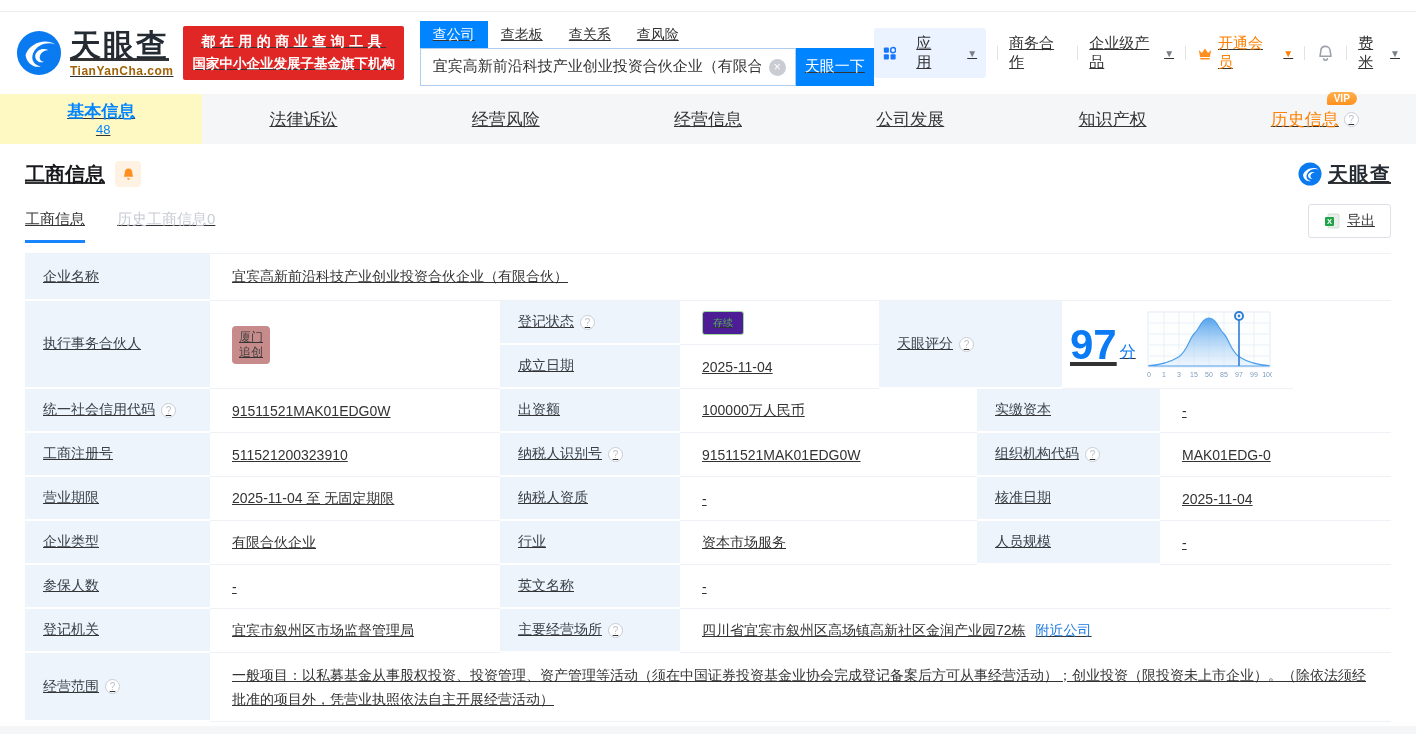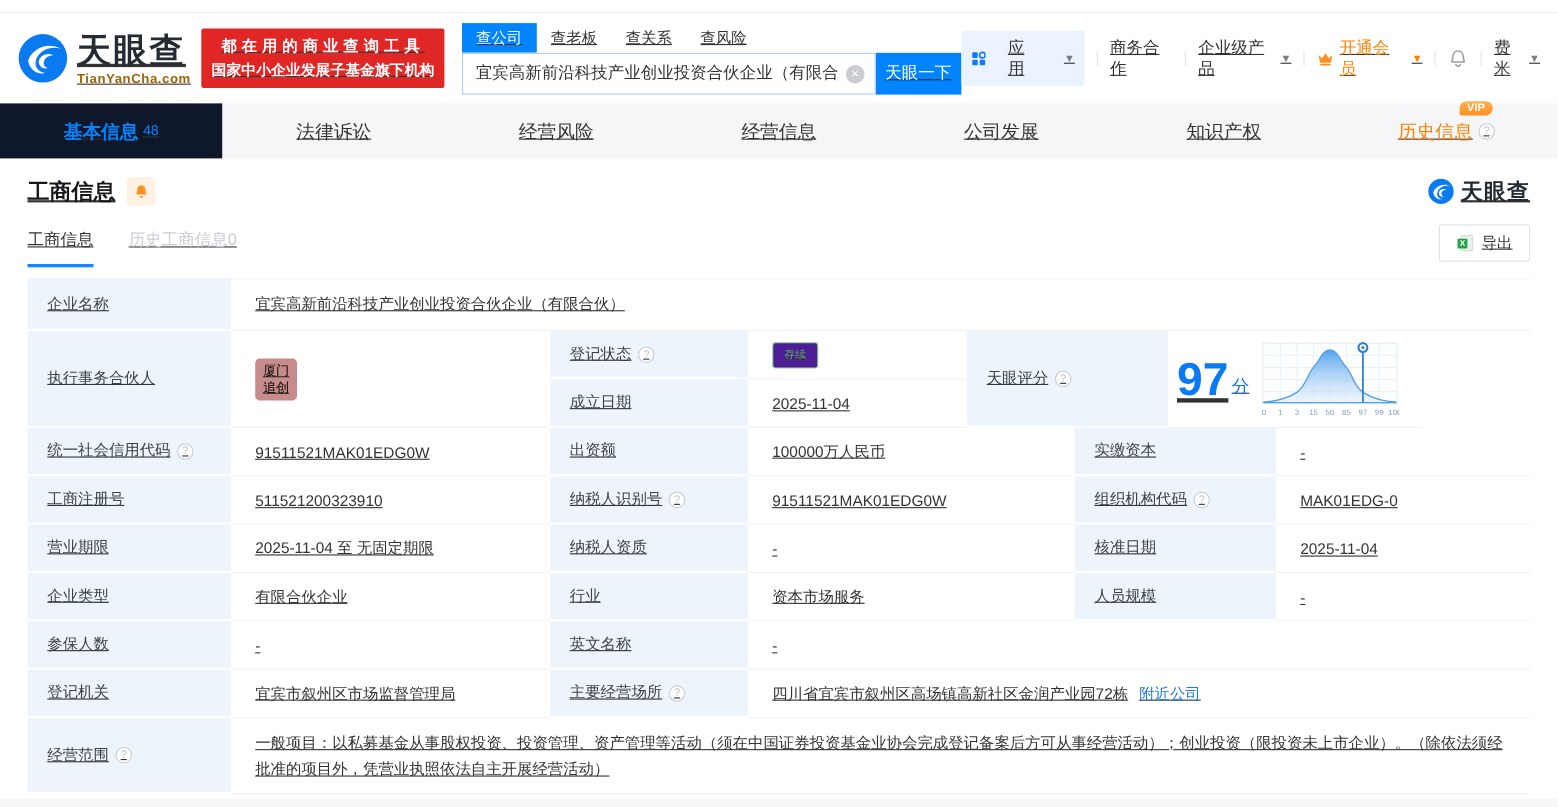--- a/index.html
+++ b/index.html
@@ -40,21 +40,21 @@
   .caret { font-size:10px; color:#7a7f86; margin-left:4px; }
   .navitem { display:flex; align-items:center; cursor:pointer; }
   .vip-nav { color:#ff8000; display:flex; align-items:center; gap:5px; }
   .vip-nav .caret { color:#ff8000; }
   .bell-btn { display:flex; align-items:center; cursor:pointer; }
 
   
   .tabbar { height:50px; background:#f5f6f7; display:flex; }
   .mtab { flex:1; display:flex; align-items:center; justify-content:center; font-size:17px;
     color:#333; cursor:pointer; position:relative; }
-  .mtab.active { background:#0f172a; color:#0084ff; font-weight:bold; }
+  .mtab.active { background:#fef9c3; color:#0084ff; font-weight:bold;flex-direction:column; }
   .mtab .count { font-size:13px; font-weight:normal; margin-left:4px; position:relative; top:-1px; color:#0084ff; }
   .mtab.vip-tab { color:#ff8000; }
   .tabtext-wrap { position:relative; display:flex; align-items:center; }
   .vip-badge { position:absolute; top:-16px; right:-18px; background:linear-gradient(180deg,#ffb14d,#ff8f1f);
     color:#fff; font-size:10px; font-weight:bold; padding:1px 7px; border-radius:8px 8px 8px 2px; }
   .help-circle { display:inline-block; width:15px; height:15px; border-radius:50%; border:1px solid #c9ced6;
     color:#b9c0ca; font-size:10px; line-height:13px; text-align:center; margin-left:5px; background:#fff; }
 
   
   .content { padding:0 25px; }
@@ -82,21 +82,21 @@
     border-bottom:1px solid #eef1f6; color:#333; }
   .w-l1{width:185px;} .w-v1{width:290px;} .w-l2{width:180px;} .w-v2{width:297px;}
   .w-l3{width:183px;} .w-v3{width:231px;}
   .h44{height:44px;} .h47{height:47px;} .h88{height:88px;} .h69{height:69px;}
   .grow{flex:1;}
   .qmark { margin-left:6px; flex:none; }
   .badge-green { display:inline-block; border:1px solid #9fd8a0; background:#4c1d95; color:#52b053;
     font-size:10px; padding:2px 10px; border-radius:3px; line-height:18px; }
   .midgroup { display:flex; flex-direction:column; width:379px; }
   .subrow { display:flex; height:44px; }
-  .avatar { width:38px; height:38px; border-radius:4px; background:#c88b8b; color:#000000; font-size:12px;
+  .avatar { width:38px; height:38px; border-radius:4px; background:#c88b8b; color:#404040; font-size:12px;
     line-height:1.25; display:flex; flex-direction:column; align-items:center; justify-content:center;
     flex:none; cursor:pointer; }
   .plink { color:#1e7ae0; margin-left:10px; line-height:1.6; cursor:pointer; }
   .alink { color:#1e7ae0; margin-left:10px; cursor:pointer; white-space:nowrap; }
   .scope-cell { align-items:center; line-height:1.75; padding-top:8px; padding-bottom:8px; }
   .score-val { color:#0b7af5; display:flex; align-items:flex-start; line-height:1; }
   .score-num { font-size:42px; font-weight:bold; }
   .score-unit { font-size:16px; margin-top:20px; margin-left:3px; }
   .score-chart { margin-left:10px; }
 

